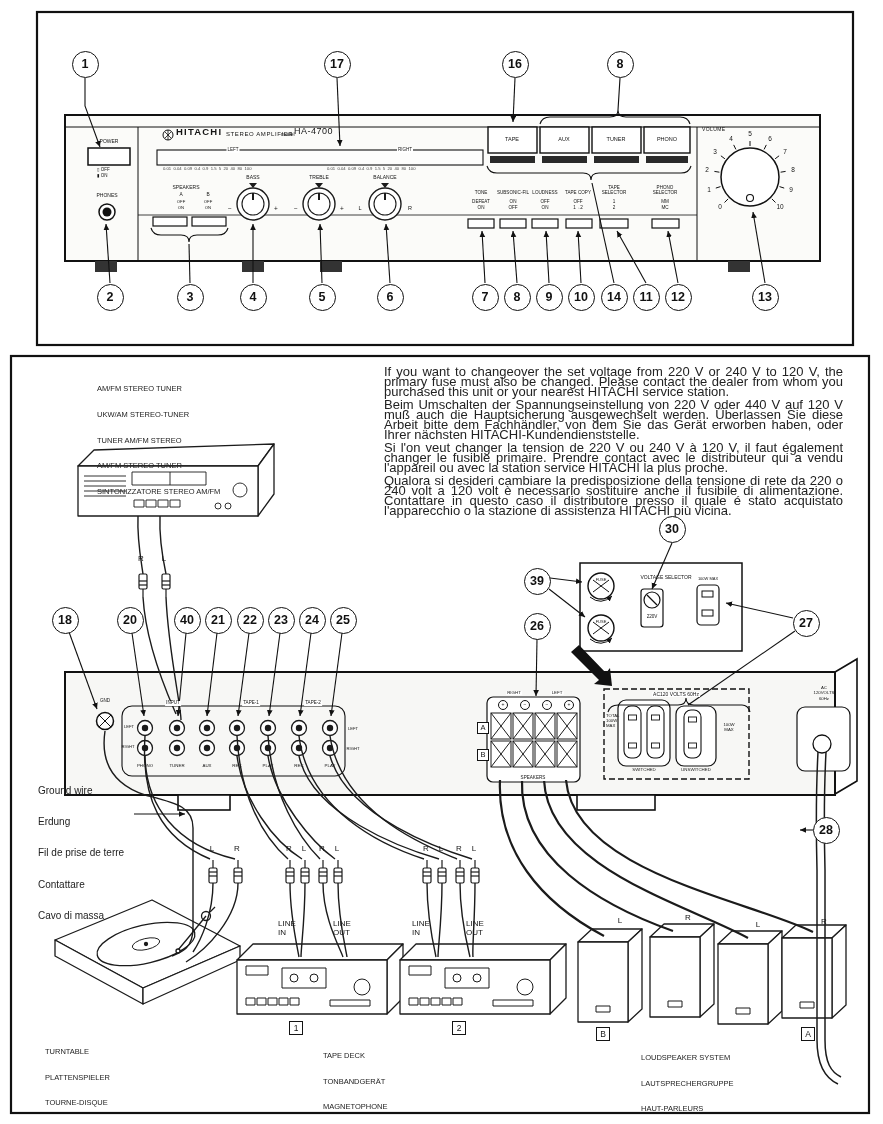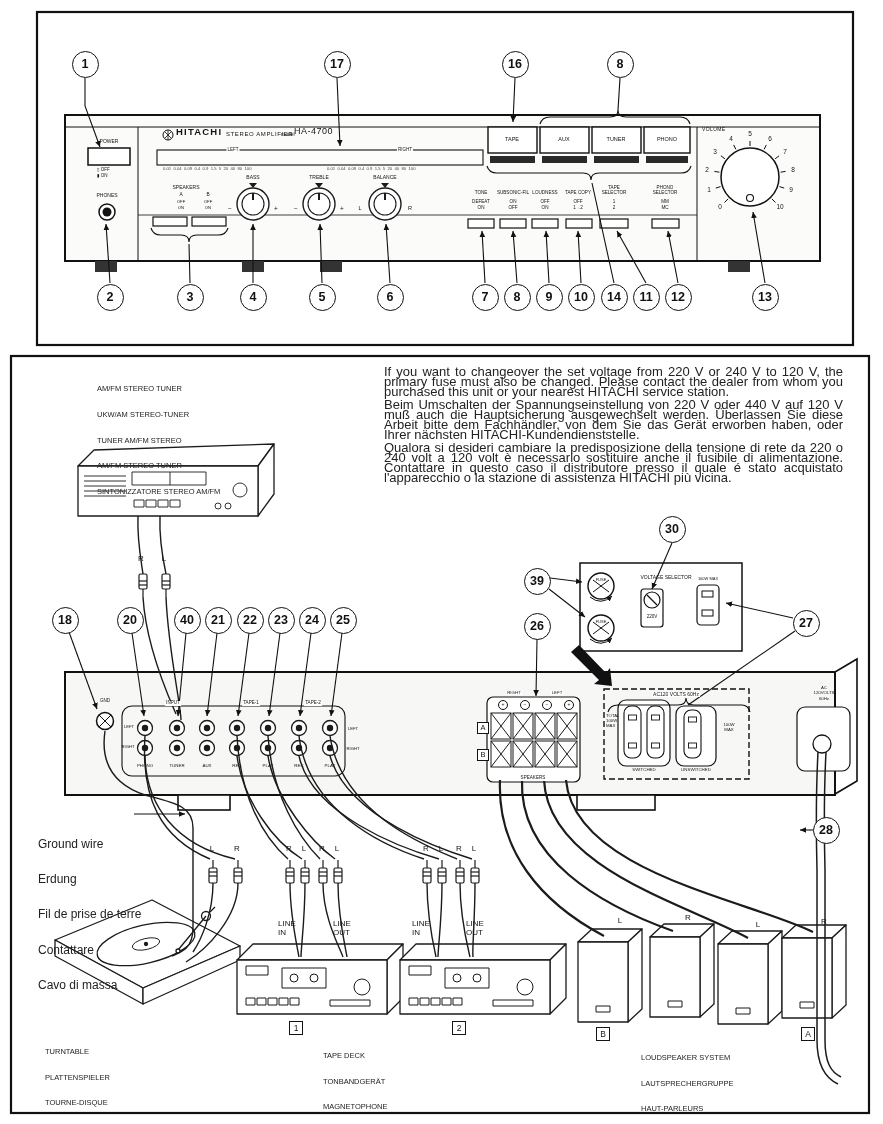--- a/index.html
+++ b/index.html
@@ -501,23 +501,24 @@
 <div class="t lines" style="left:97px;top:369px;font-size:7.5px">
   <div style="line-height:10.8px">AM/FM STEREO TUNER</div>
   <div style="line-height:10.8px">UKW/AM STEREO-TUNER</div>
   <div style="line-height:10.8px">TUNER AM/FM STEREO</div>
   <div style="line-height:10.8px">AM/FM STEREO TUNER</div>
   <div style="line-height:10.8px">SINTONIZZATORE STEREO AM/FM</div>
 </div>
 <div class="paras">
   <p>If you want to changeover the set voltage from 220 V or 240 V to 120 V, the primary fuse must also be changed. Please contact the dealer from whom you purchased this unit or your nearest HITACHI service station.</p>
   <p>Beim Umschalten der Spannungseinstellung von 220 V oder 440 V auf 120 V muß auch die Hauptsicherung ausgewechselt werden. Überlassen Sie diese Arbeit bitte dem Fachhändler, von dem Sie das Gerät erworben haben, oder Ihrer nächsten HITACHI-Kundendienststelle.</p>
+  <p>Si l'on veut changer la tension de 220 V ou 240 V à 120 V, il faut également changer le fusible primaire. Prendre contact avec le distributeur qui a vendu l'appareil ou avec la station service HITACHI la plus proche.</p>
   <p>Qualora si desideri cambiare la predisposizione della tensione di rete da 220 o 240 volt a 120 volt è necessario sostituire anche il fusibile di alimentazione. Contattare in questo caso il distributore presso il quale é stato acquistato l'apparecchio o la stazione di assistenza HITACHI più vicina.</p>
 </div>
-<div class="t lines" style="left:38px;top:815px;font-size:12px">
+<div class="t lines" style="left:38px;top:765px;font-size:10px">
   <div style="line-height:11.2px">Ground wire</div>
   <div style="line-height:11.2px">Erdung</div>
   <div style="line-height:11.2px">Fil de prise de terre</div>
   <div style="line-height:11.2px">Contattare</div>
   <div style="line-height:11.2px">Cavo di massa</div>
 </div>
 <div class="t lines" style="left:45px;top:1032px;font-size:7.5px">
   <div style="line-height:10.6px">TURNTABLE</div>
   <div style="line-height:10.6px">PLATTENSPIELER</div>
   <div style="line-height:10.6px">TOURNE-DISQUE</div>

